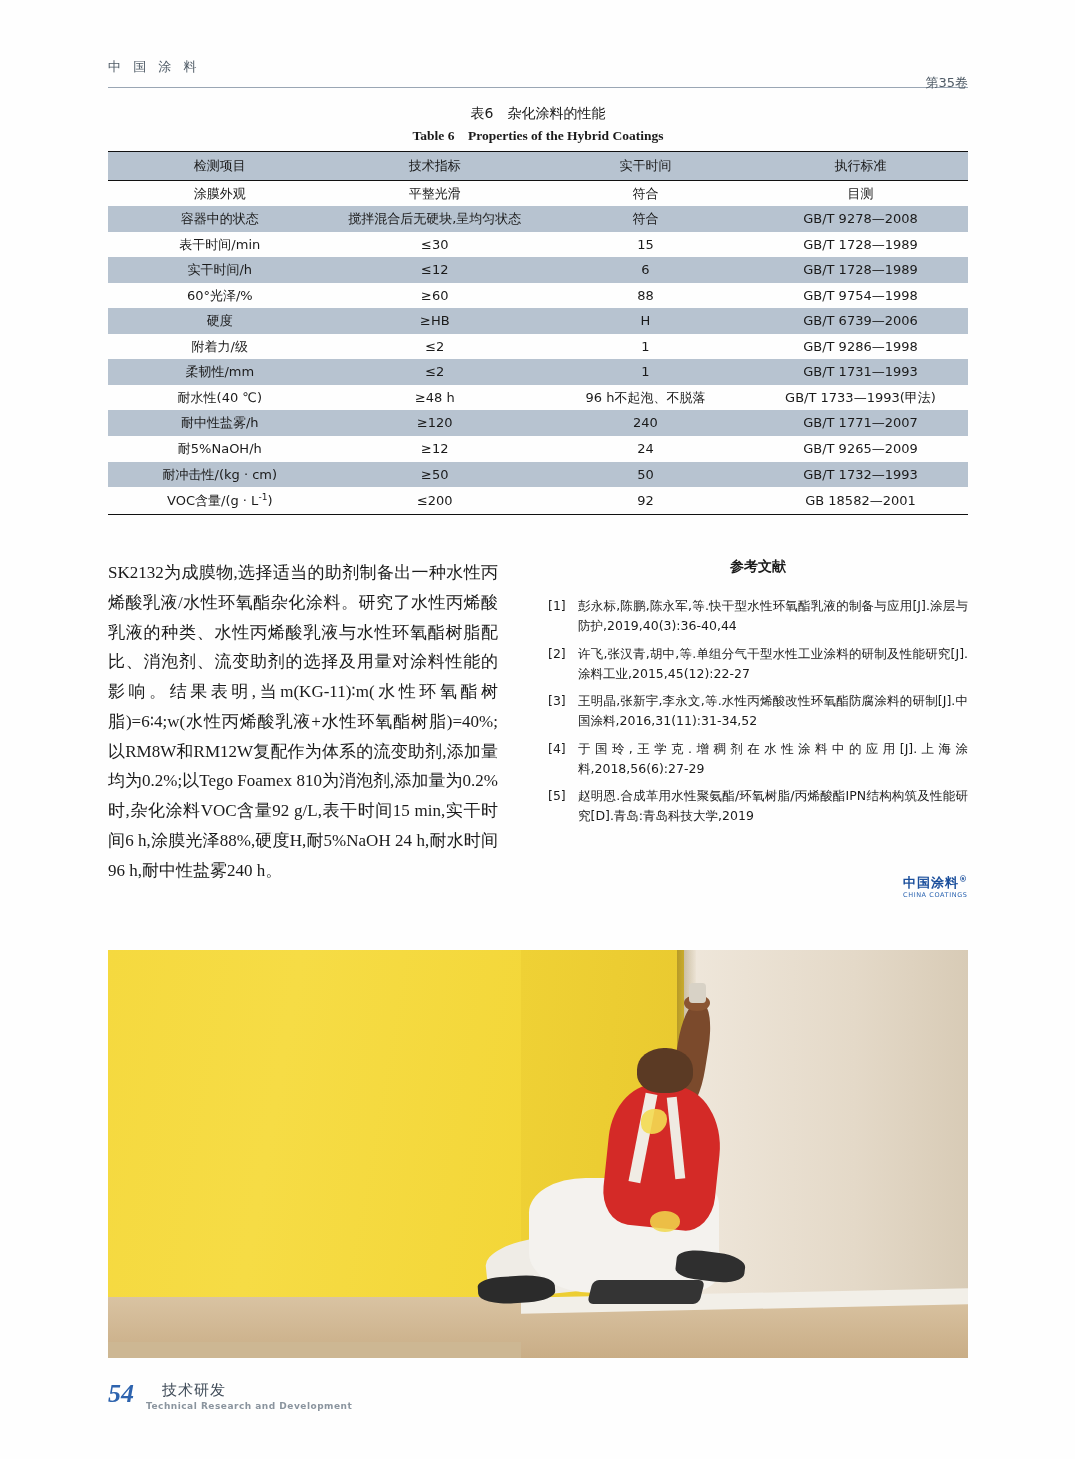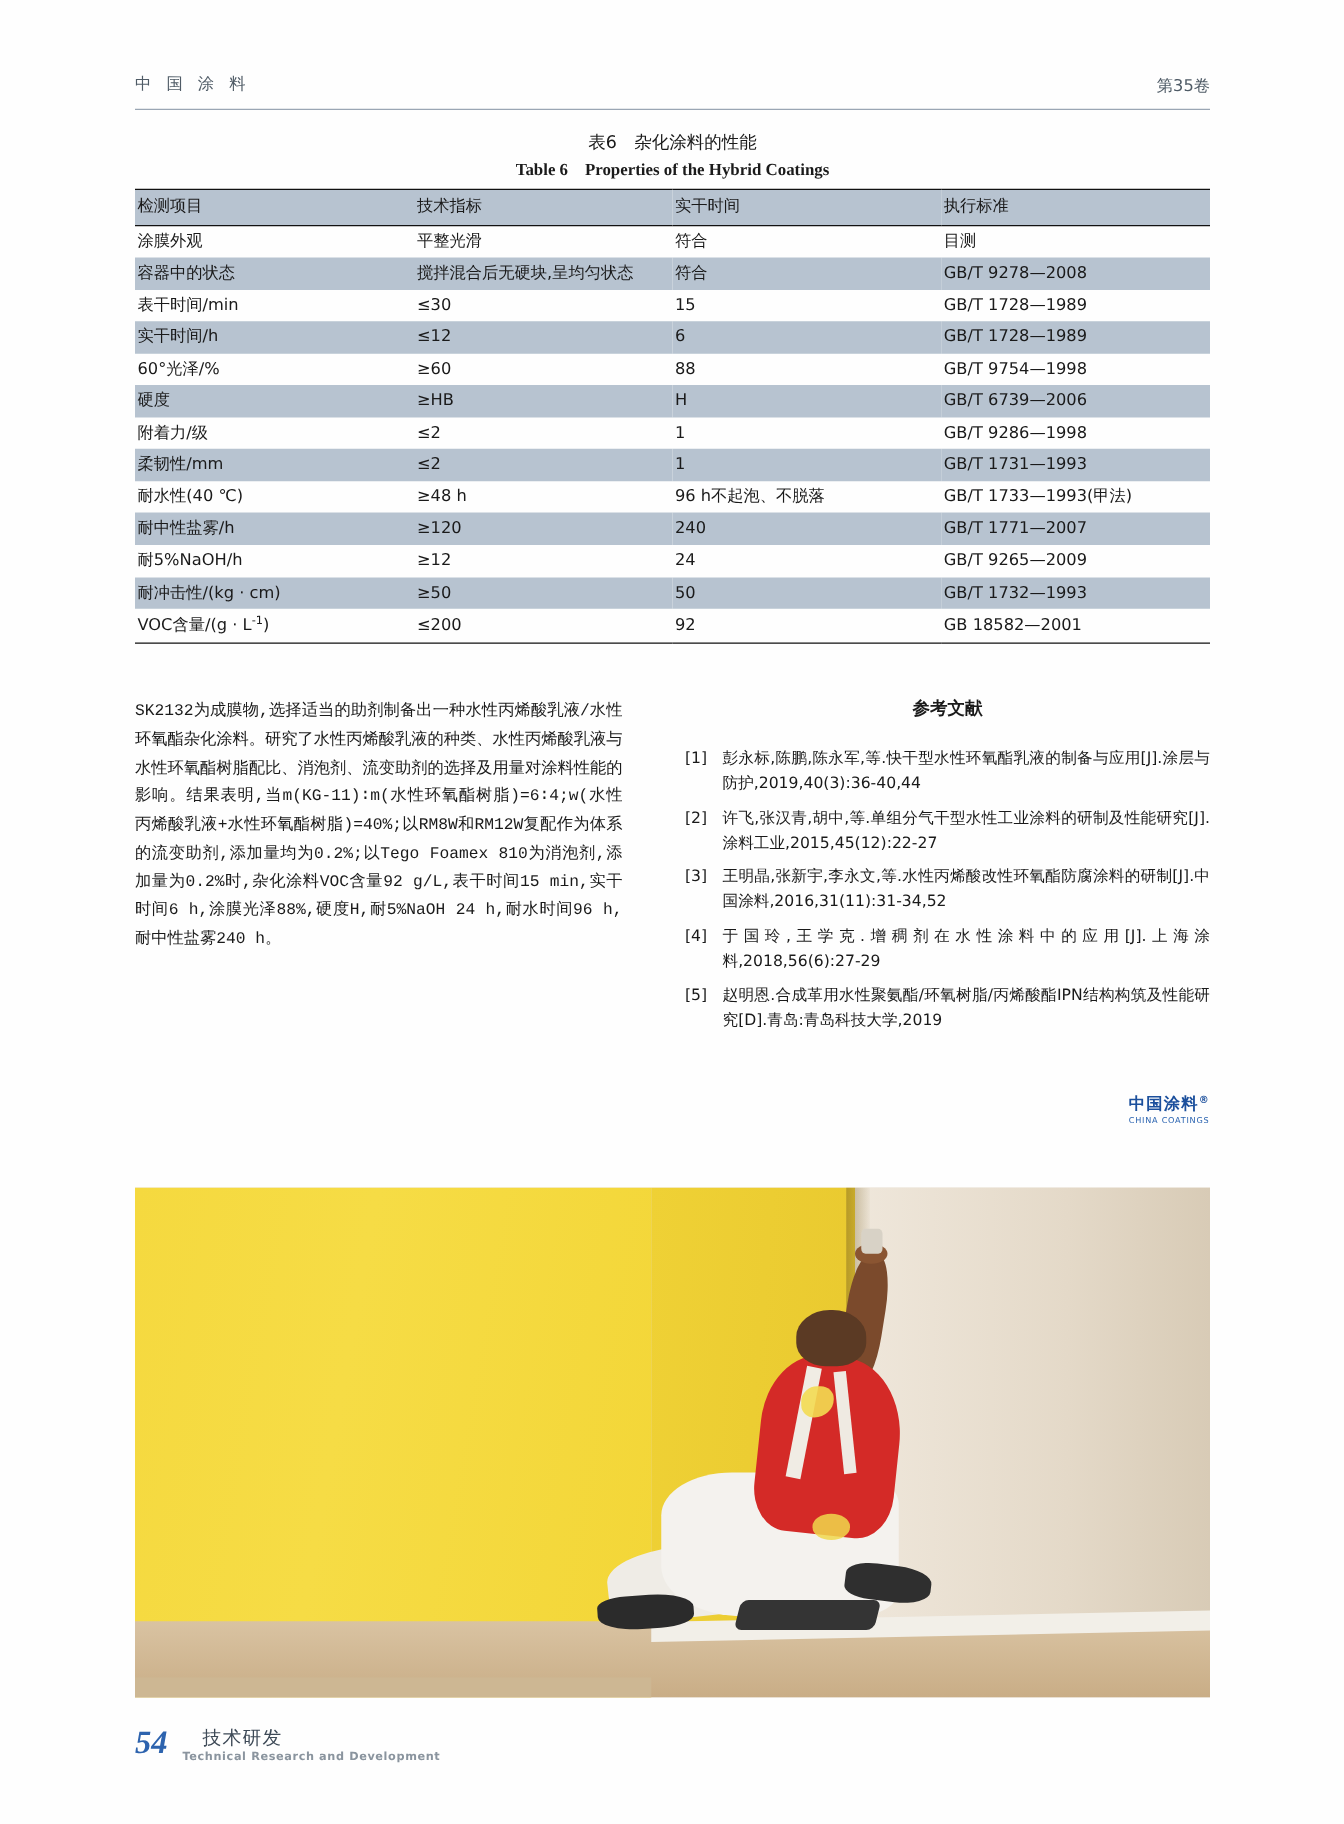--- a/index.html
+++ b/index.html
@@ -36,21 +36,21 @@
     left: 0;
     top: 0;
     font-size: 13px;
     letter-spacing: 4px;
     color: #4f5b66;
     font-family: "DejaVu Sans", sans-serif;
   }
   .runhead .vol {
     position: absolute;
     right: 0;
-    top: 2px;
+    top: 16px;
     font-size: 13px;
     color: #4f5b66;
     font-family: "DejaVu Sans", sans-serif;
     margin-left: 36px;
   }
 
   
   .table-wrap {
     position: absolute;
     left: 108px;
@@ -70,21 +70,21 @@
     font-family: "Liberation Serif", serif;
     margin-bottom: 6px;
   }
   table.props {
     width: 100%;
     border-collapse: collapse;
     font-size: 13px;
     font-family: "DejaVu Sans", sans-serif;
   }
   table.props th, table.props td {
-    text-align: left;
+    text-align: center;
     padding: 4px 2px;
     line-height: 1.35;
     border: none;
   }
   table.props thead th {
     background: #b7c3d0;
     font-weight: normal;
     border-top: 1.6px solid #111;
     border-bottom: 1px solid #111;
     padding: 5px 2px;
@@ -100,24 +100,24 @@
   .col3 { width: 25%; }
   .col4 { width: 25%; }
   sup { font-size: 0.7em; vertical-align: super; }
 
   
   .body-left {
     position: absolute;
     left: 108px;
     top: 558px;
     width: 390px;
-    font-size: 13px;
+    font-size: 17px;
     line-height: 1.75;
     text-align: justify;
-    font-family: Liberation Mono, monospace;
+    font-family: Liberation Serif, serif;
   }
   .body-left p { margin: 0; }
   .body-left p.indent { text-indent: 2em; }
 
   .body-right {
     position: absolute;
     left: 548px;
     top: 558px;
     width: 420px;
     font-family: "DejaVu Sans", sans-serif;

